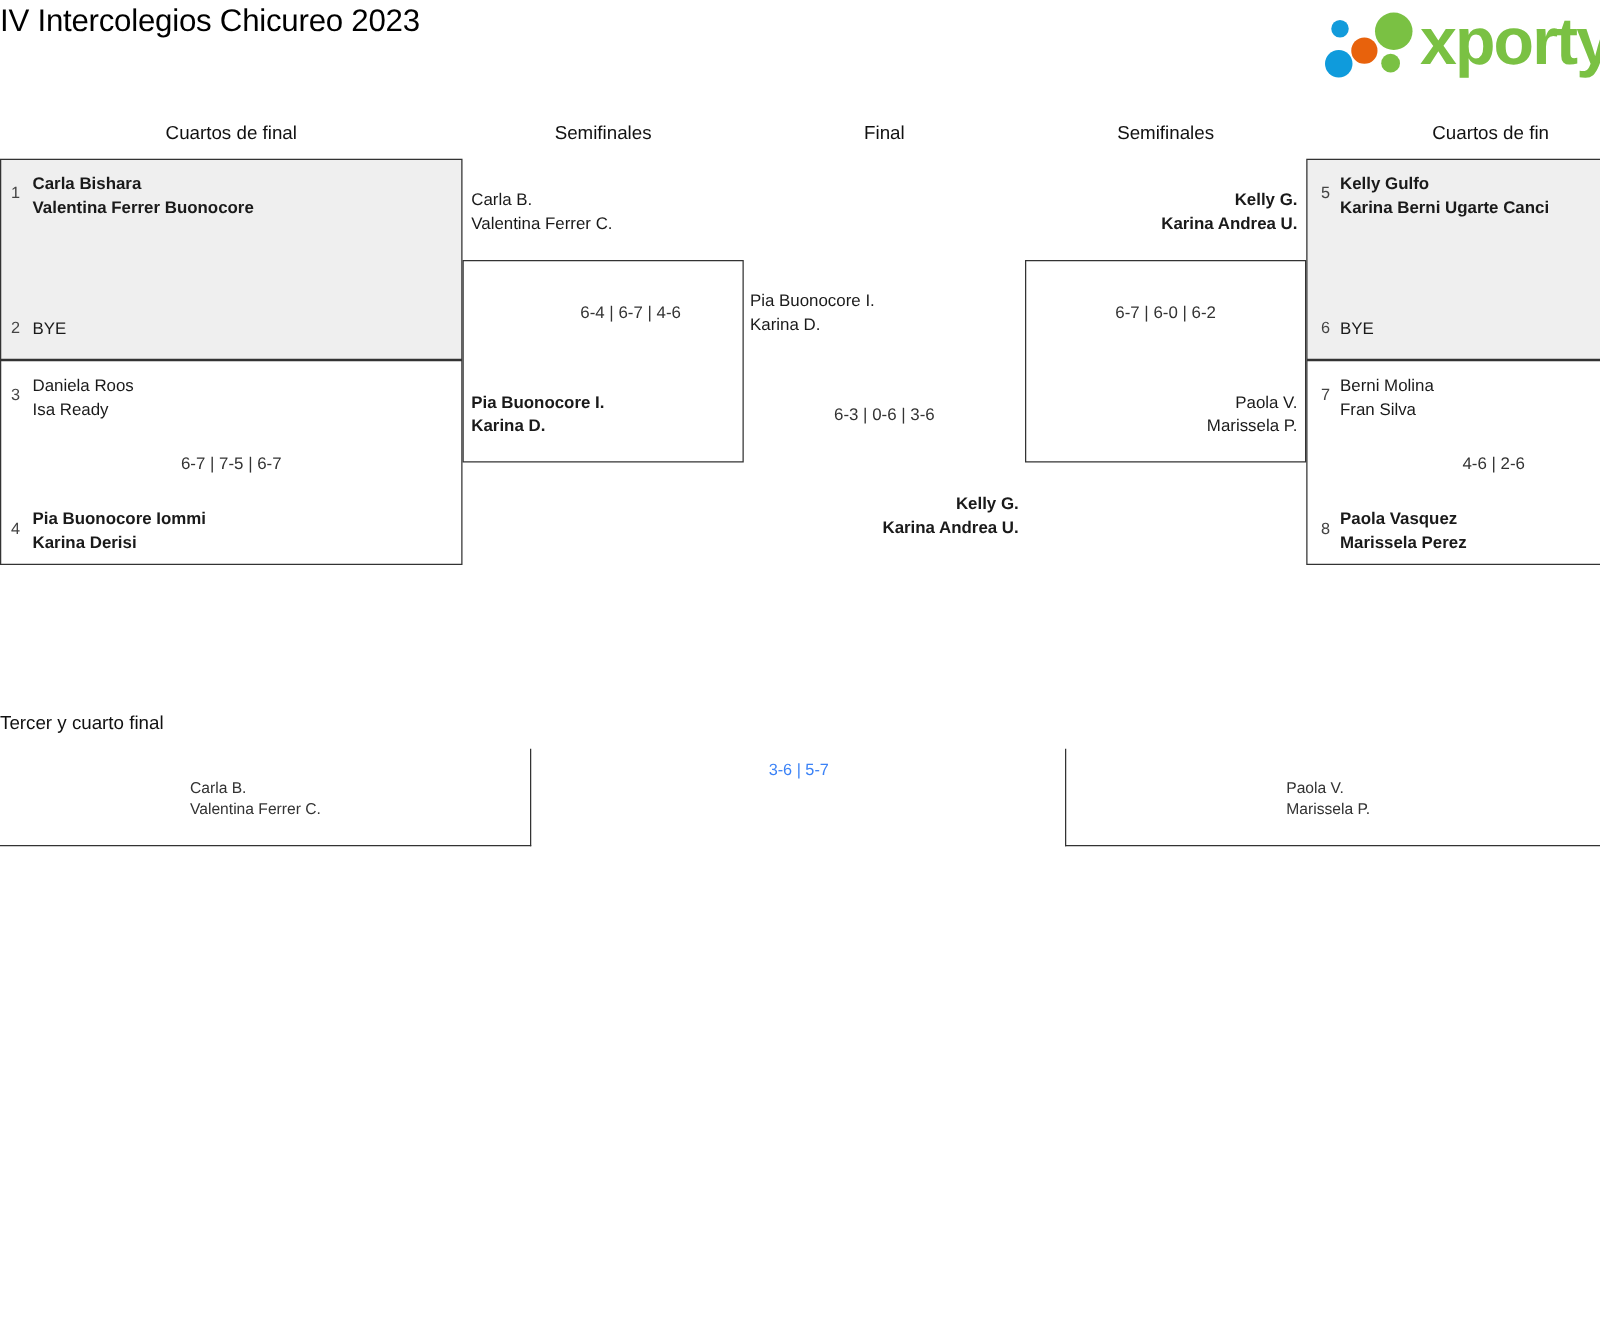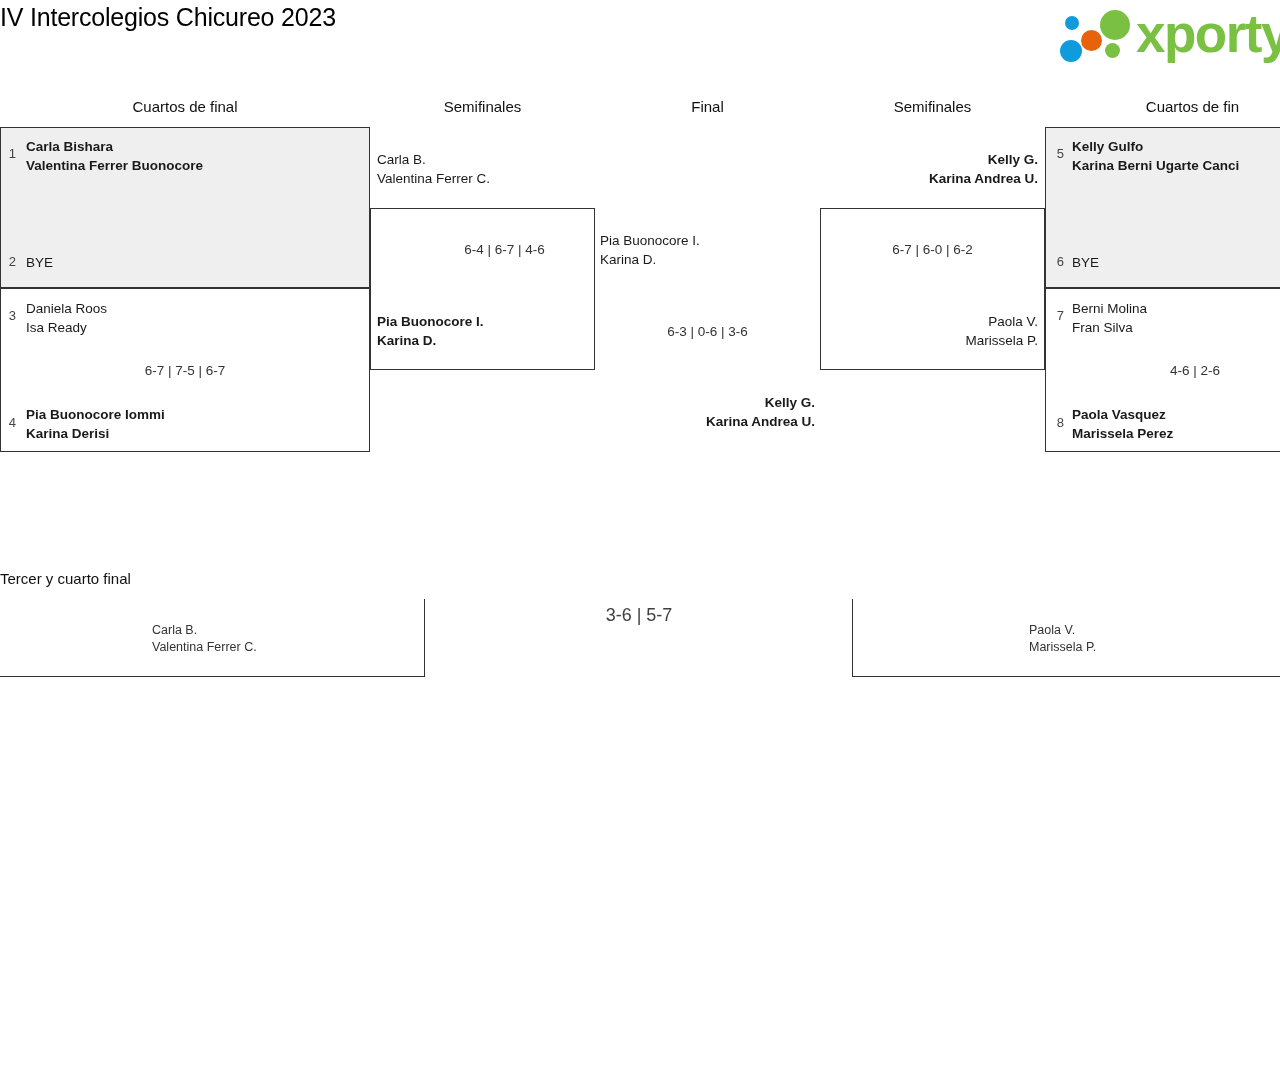--- a/index.html
+++ b/index.html
@@ -115,23 +115,23 @@
   }
   .tp-team {
     position: absolute;
     font-size: 12.5px;
     line-height: 17px;
     color: #333333;
     white-space: nowrap;
   }
   .tp-score {
     position: absolute;
-    font-size: 18px;
+    font-size: 13px;
     line-height: 17px;
-    color: #404040;
+    color: #3b82f6;
     white-space: nowrap;
   }
 </style>
 </head>
 <body>
 
 <div class="header">
   <div class="title-block">
     <span class="title-line">IV Intercolegios Chicureo 2023</span>
   </div>

